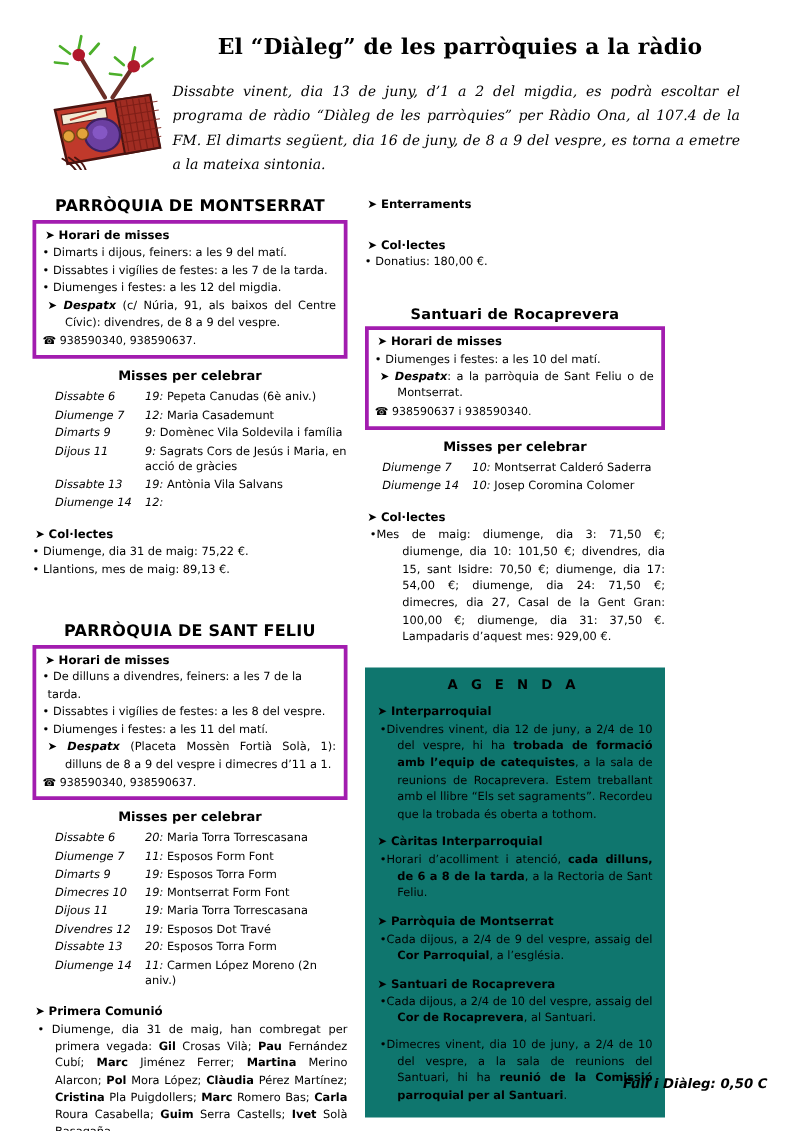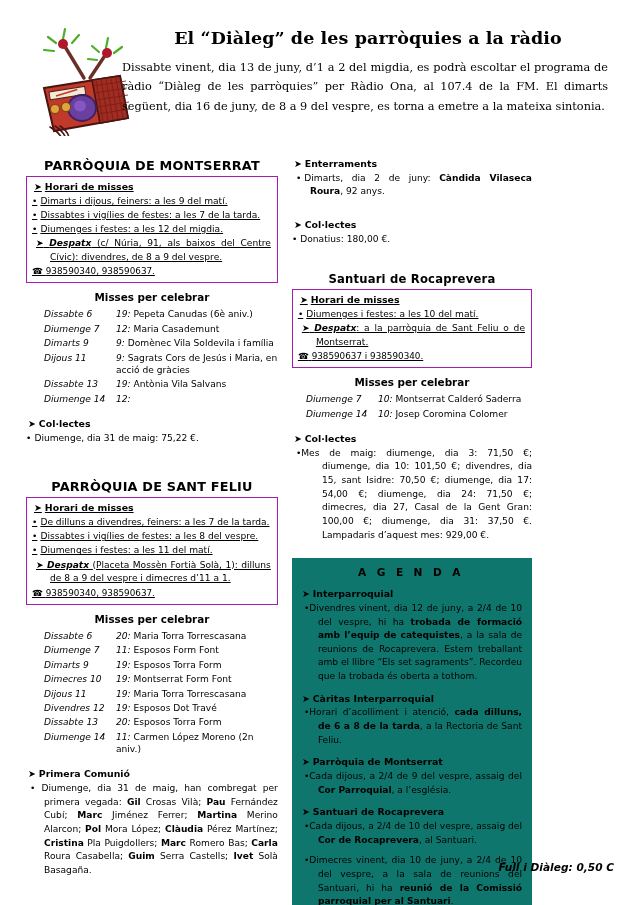--- a/index.html
+++ b/index.html
@@ -49,22 +49,23 @@
     text-align: center;
     letter-spacing: 0.1px;
     margin: 0 0 10px 0;
     padding-right: 8px;
   }
   .masthead-body {
     font-family: "DejaVu Serif", serif;
     font-size: 11.3px;
     line-height: 1.72;
     text-align: justify;
-    margin: 0;
+    margin: 16px;
     padding-right: 14px;
+    font-style: italic;
   }
 
   
   .columns {
     position: absolute;
     top: 158px;
     left: 0;
     width: 532px;
     display: flex;
   }
@@ -82,24 +83,23 @@
     font-weight: bold;
     font-size: 12.8px;
     text-align: center;
     margin: 0 0 3px 0;
     letter-spacing: 0.2px;
   }
   .section-title.small {
     font-size: 11.6px;
   }
   .infobox {
-    border: 1px solid #a21caf;
+    border: 3px solid #a21caf;
     padding: 4px 6px 4px 5px;
     box-sizing: border-box;
-    text-decoration: underline;
   }
   .arrow-head {
     font-weight: bold;
     font-size: 9.4px;
     margin: 0 0 1px 0;
     padding-left: 2px;
     line-height: 1.35;
   }
   .arrow-head .ar {
     font-weight: normal;
@@ -343,20 +343,23 @@
           </tbody>
         </table>
 
         <div class="para-block">
           <div class="arrow-head">
             <span class="ar">➤</span><span>Col·lectes</span>
           </div>
           <div class="bullet-line">
             <span class="bu">•</span><span>Diumenge, dia 31 de maig: 75,22 €.</span>
           </div>
+          <div class="bullet-line">
+            <span class="bu">•</span><span>Llantions, mes de maig: 89,13 €.</span>
+          </div>
         </div>
       </div>
 
       <div style="margin-top:34px;">
         <div class="section-title">PARRÒQUIA DE SANT FELIU</div>
 
         <div class="infobox">
           <div class="arrow-head">
             <span class="ar">➤</span><span>Horari de misses</span>
           </div>
@@ -430,23 +433,20 @@
       </div>
 
     </div>
 
     <div class="col-right">
 
       <div>
         <div class="arrow-head">
           <span class="ar">➤</span><span>Enterraments</span>
         </div>
-        <div class="body bullet-line hang justify">
-          <span class="bu">•</span><span>Dimarts, dia 2 de juny: </span><b>Càndida Vilaseca  Roura</b><span>, 92 anys.</span>
-        </div>
       </div>
 
       <div class="para-block" style="margin-top:20px;">
         <div class="arrow-head">
           <span class="ar">➤</span><span>Col·lectes</span>
         </div>
         <div class="bullet-line">
           <span class="bu">•</span><span>Donatius: 180,00 €.</span>
         </div>
       </div>

